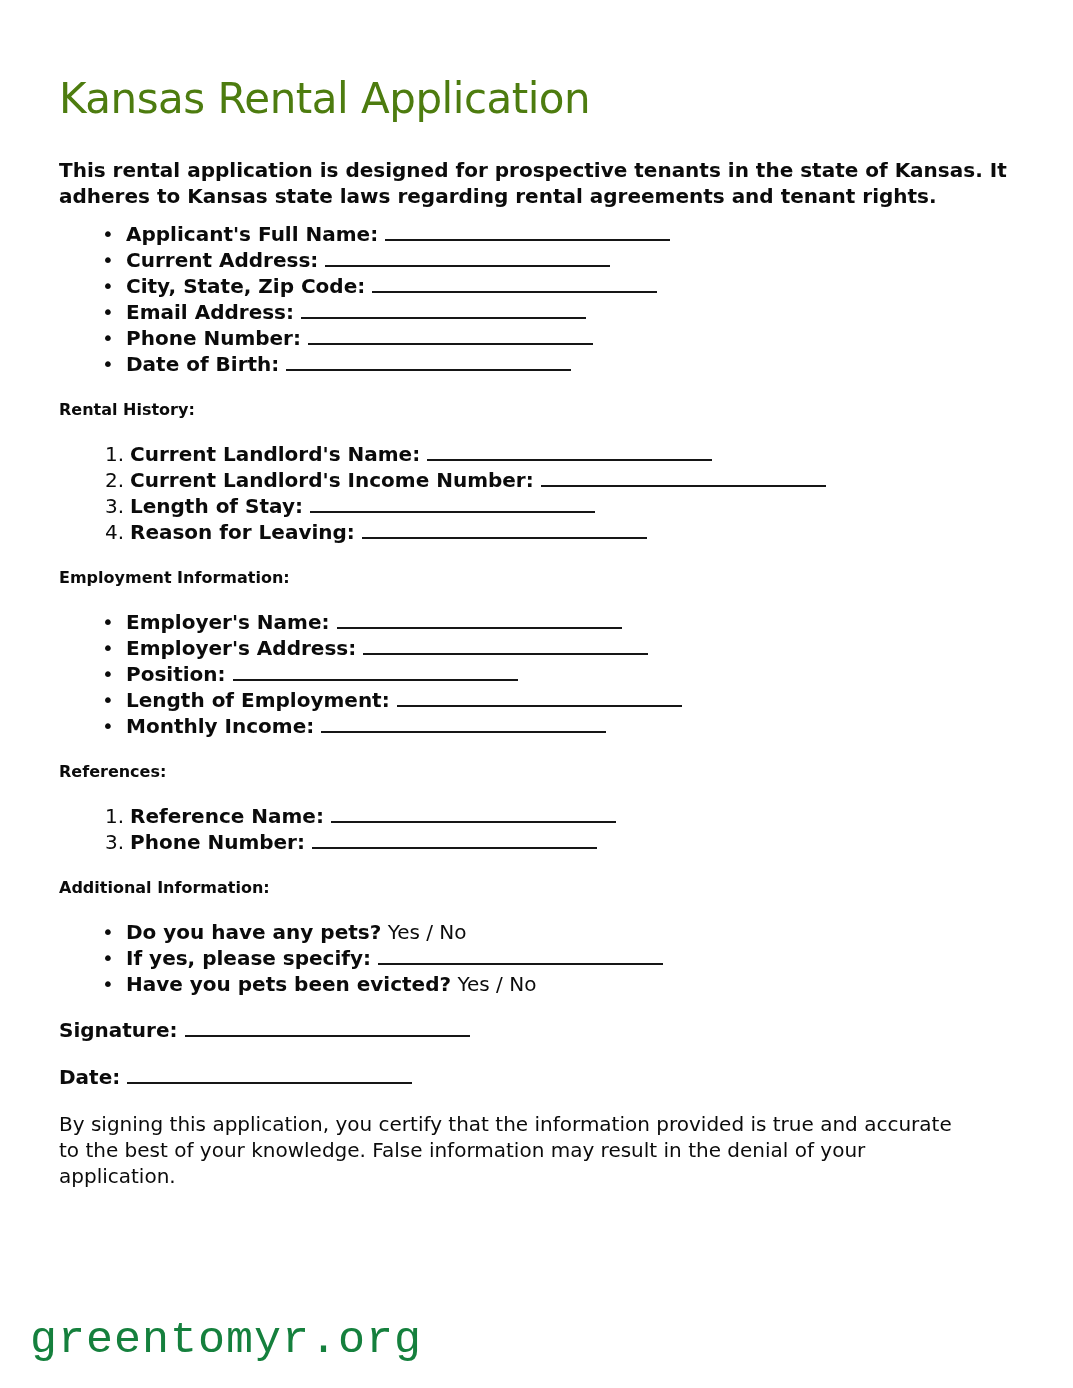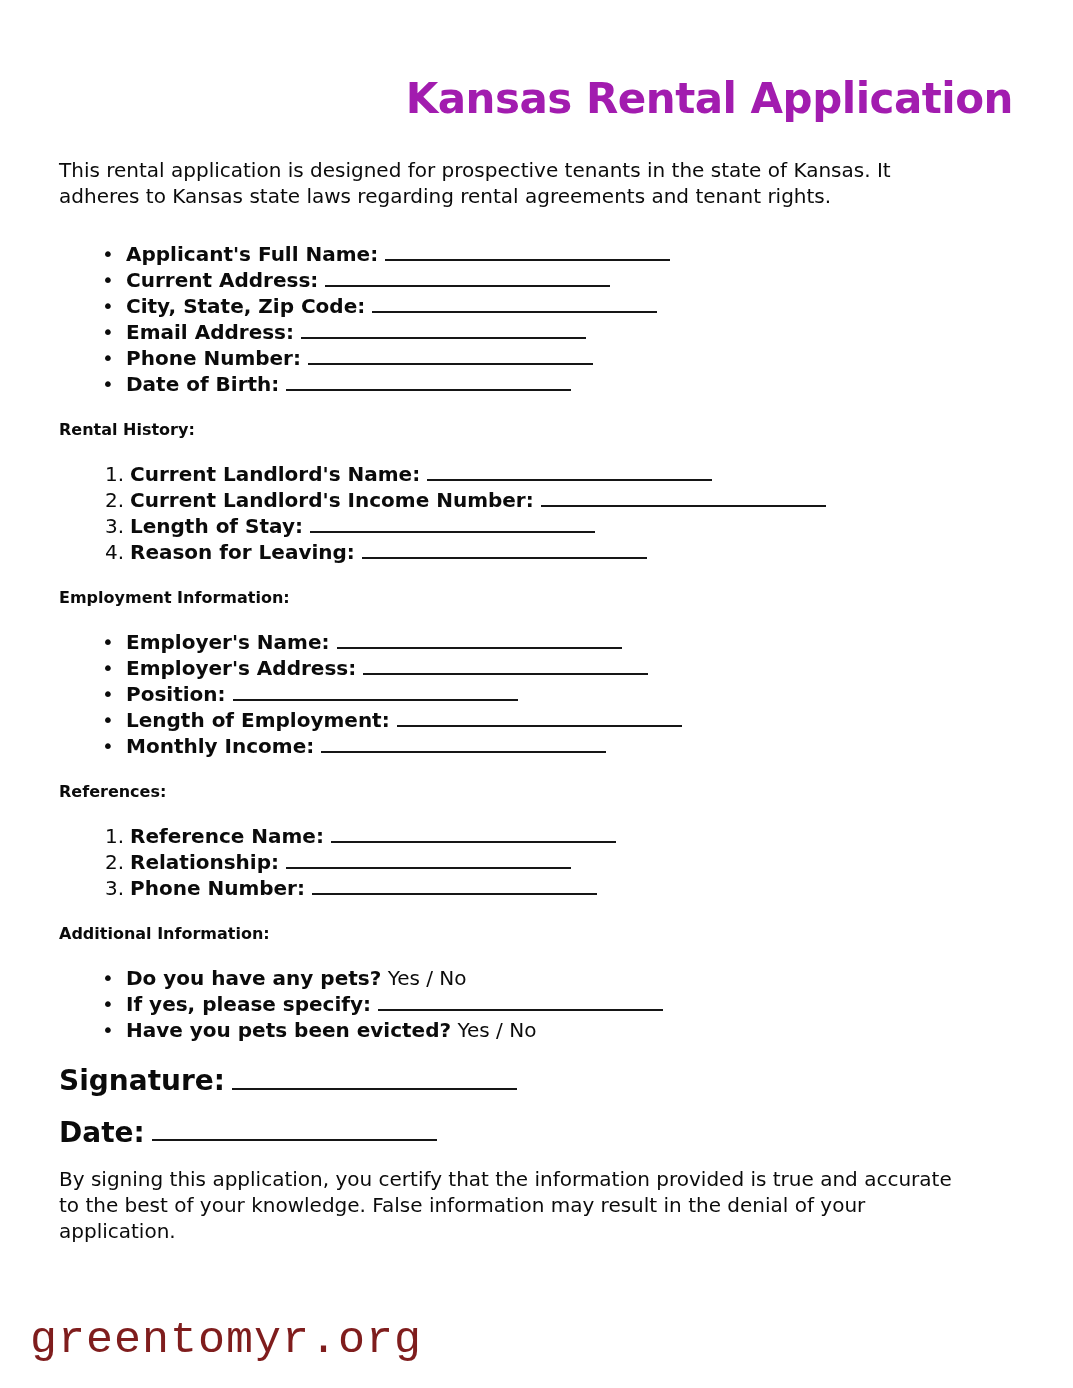--- a/index.html
+++ b/index.html
@@ -10,29 +10,28 @@
     position: relative;
     font-family: "DejaVu Sans", "Liberation Sans", sans-serif;
     color: #0b0b0b;
     overflow: hidden;
   }
   .page {
     padding: 74px 60px 0 59px;
   }
   h1.doc-title {
     font-size: 42px;
-    font-weight: bold;
+    font-weight: normal;
     letter-spacing: -0.5px;
     margin-bottom: 34px;
-    color: #a21caf;
-    text-align: right;
+    color: #4d7c0f;
   }
   .para { font-size: 20px; line-height: 26px; }
   .para .line { display: block; }
-  .intro { margin-bottom: 32px; }
+  .intro { margin-bottom: 12px; font-weight: bold; }
   .instruction { margin-bottom: 20px; }
   .section-heading {
     font-size: 16px;
     font-weight: bold;
     line-height: 26px;
     margin-bottom: 18px;
   }
   .list { margin: 0 0 20px 43px; }
   .row {
     font-size: 20px;
@@ -54,30 +53,30 @@
   .bullet-marker { margin-right: 10px; }
   .lbl { font-weight: bold; }
   .suffix { font-weight: normal; }
   .blank {
     display: inline-block;
     width: 285px;
     height: 0.95em;
     border-bottom: 2px solid #161616;
     margin-left: 7px;
   }
-  .sig-row { font-size: 28px; line-height: 26px; margin-bottom: 21px; }
+  .sig-row { font-size: 20px; line-height: 26px; margin-bottom: 21px; }
   .closing { margin-top: 0; }
   .watermark {
     position: absolute;
     left: 30px;
     bottom: 22px;
     font-family: "Liberation Mono", monospace;
     font-size: 45px;
     letter-spacing: 1px;
-    color: #7f1d1d;
+    color: #15803d;
   }
 </style>
 </head>
 <body>
 
 <div class="page">
 
   <h1 class="doc-title">Kansas Rental Application</h1>
 
   <div class="para intro">
@@ -144,23 +143,20 @@
     </div>
   </div>
 
   <div class="section-heading">References:</div>
 
   <div class="list">
     <div class="row">
       <span class="num-marker">1.</span><span class="lbl">Reference Name:</span><span class="blank"></span>
     </div>
     <div class="row">
-      <span class="num-marker">2.</span><span class="lbl">Relationship:</span><span class="blank"></span>
-    </div>
-    <div class="row">
       <span class="num-marker">3.</span><span class="lbl">Phone Number:</span><span class="blank"></span>
     </div>
   </div>
 
   <div class="section-heading">Additional Information:</div>
 
   <div class="list">
     <div class="row">
       <span class="marker bullet-marker">•</span><span class="lbl">Do you have any pets?</span><span class="suffix">&nbsp;</span><span class="suffix">Yes / No</span>
     </div>

